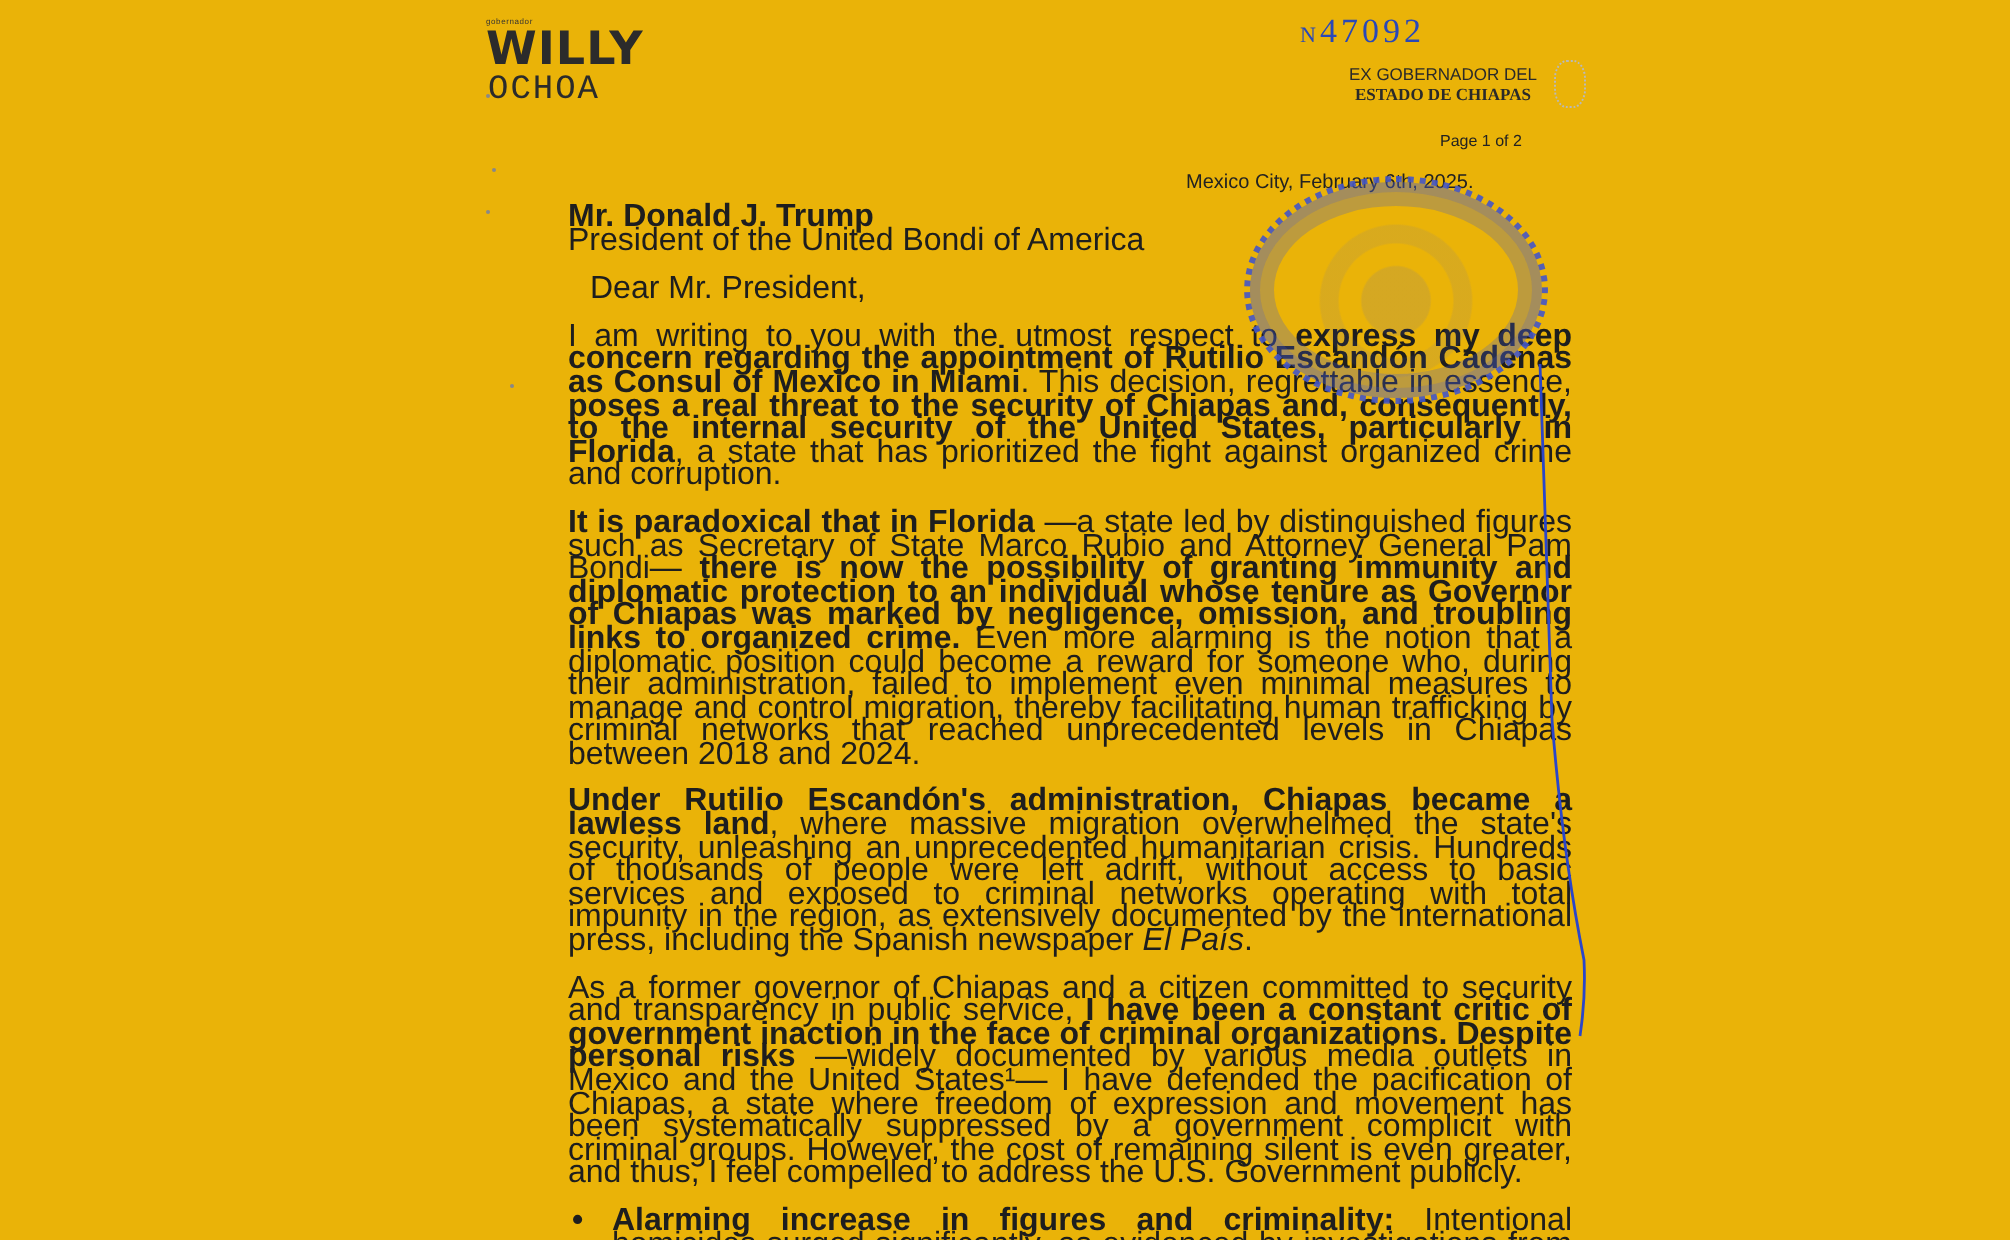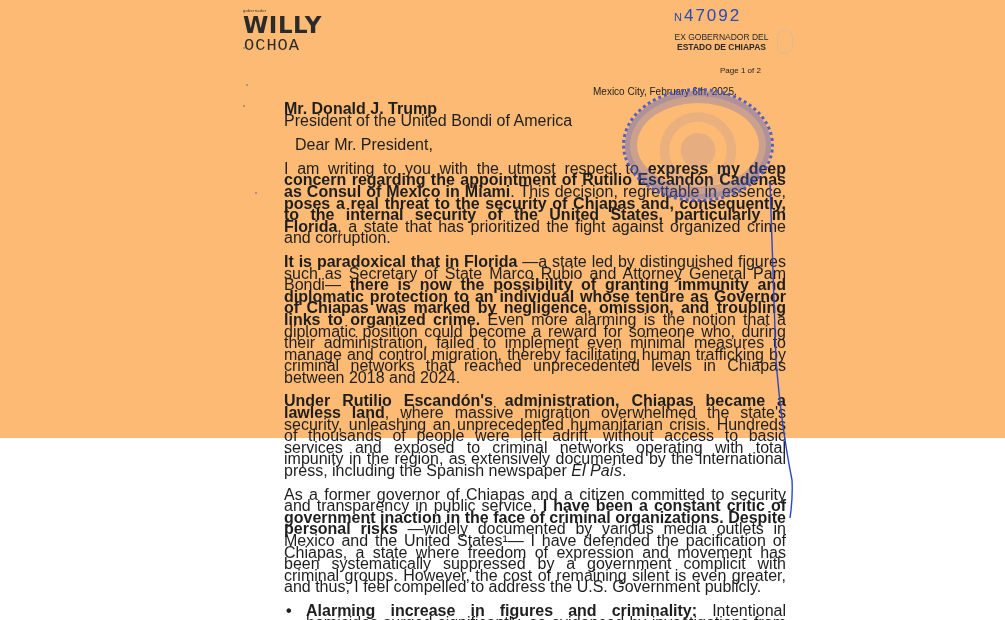--- a/index.html
+++ b/index.html
@@ -4,30 +4,30 @@
 <style>
   html, body { margin: 0; padding: 0; }
   body {
     width: 1005px; height: 620px; overflow: hidden;
     background: #ffffff;
     position: relative;
     font-family: "Liberation Sans", sans-serif;
     color: #1c1c1c;
   }
   .page {
-    position: absolute; left: 0; top: 0; width: 1005px; height: 438px;
-    background: #fdba74;
+    position: absolute; left: 0; top: 0; width: 1005px; height: 620px;
+    background: #eab308;
   }
   .logo { position: absolute; left: 243px; top: 8px; }
   .logo .tiny { font-size: 4px; color: #333; letter-spacing: 0.3px; height: 6px; }
   .logo .willy { font-family: "DejaVu Sans", sans-serif; font-weight: bold; font-size: 23px; color: #2b2b2b; letter-spacing: 0.5px; line-height: 22px; }
   .logo .ochoa { font-family: Liberation Mono, monospace; font-size: 17px; color: #2b2b2b; letter-spacing: 1px; line-height: 18px; margin-top: 1px; margin-left: 1px; }
-  .folio { position: absolute; left: 674px; top: 6px; font-family: Liberation Sans, sans-serif; font-size: 17px; color: #2a48b8; letter-spacing: 2px; }
+  .folio { position: absolute; left: 650px; top: 6px; font-family: Liberation Serif, serif; font-size: 17px; color: #2a48b8; letter-spacing: 2px; }
   .exgov { position: absolute; left: 669px; top: 32px; text-align: center; width: 105px; font-size: 8.5px; line-height: 10px; color: #2a2a2a; }
-  .exgov .l2 { font-weight: bold; }
+  .exgov .l2 { font-weight: bold; font-family: Liberation Serif, serif; }
   .crest { position: absolute; left: 777px; top: 30px; width: 14px; height: 22px; border: 1px dotted #b9b9b9; border-radius: 40%; }
   .pageof { position: absolute; left: 696px; top: 66px; font-size: 8px; color: #222; padding-left: 24px; }
   .dateline { position: absolute; left: 593px; top: 86px; font-size: 10px; color: #222; }
   .seal {
     position: absolute; left: 622px; top: 88px; width: 146px; height: 108px;
     border-radius: 50%;
     border: 3px dotted #4457c8;
     box-shadow: inset 0 0 0 5px rgba(70,90,205,0.25), inset 0 0 0 9px rgba(255,255,255,0), inset 0 0 0 12px rgba(70,90,205,0.3);
     background: radial-gradient(circle at 50% 55%, rgba(80,100,210,0.15) 0 18%, rgba(255,255,255,0) 19% 30%, rgba(80,100,210,0.12) 31% 40%, rgba(255,255,255,0) 41%);
     opacity: 0.9;

